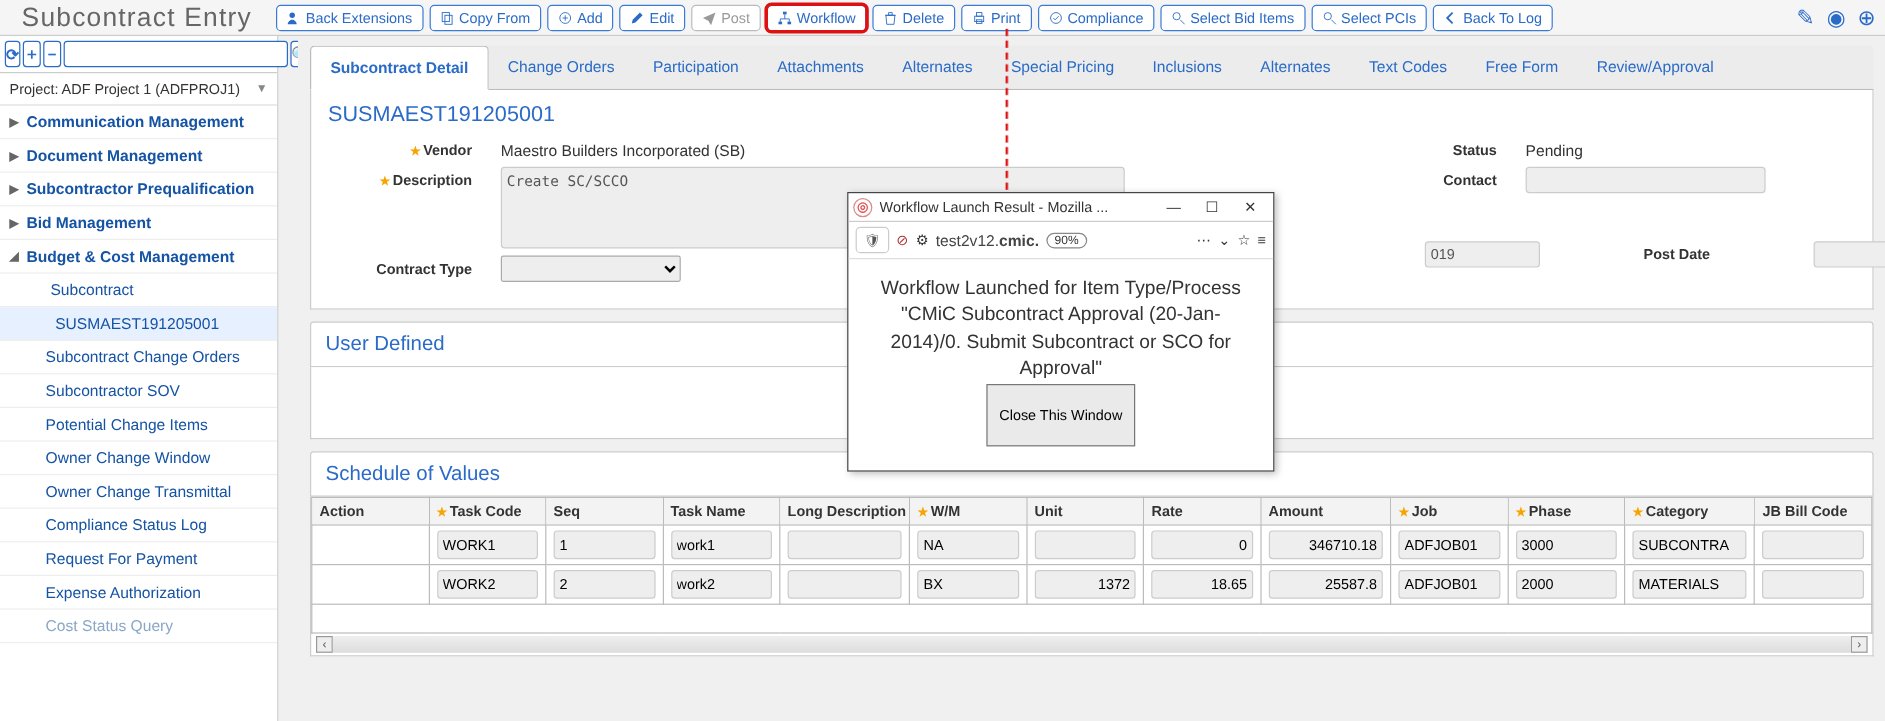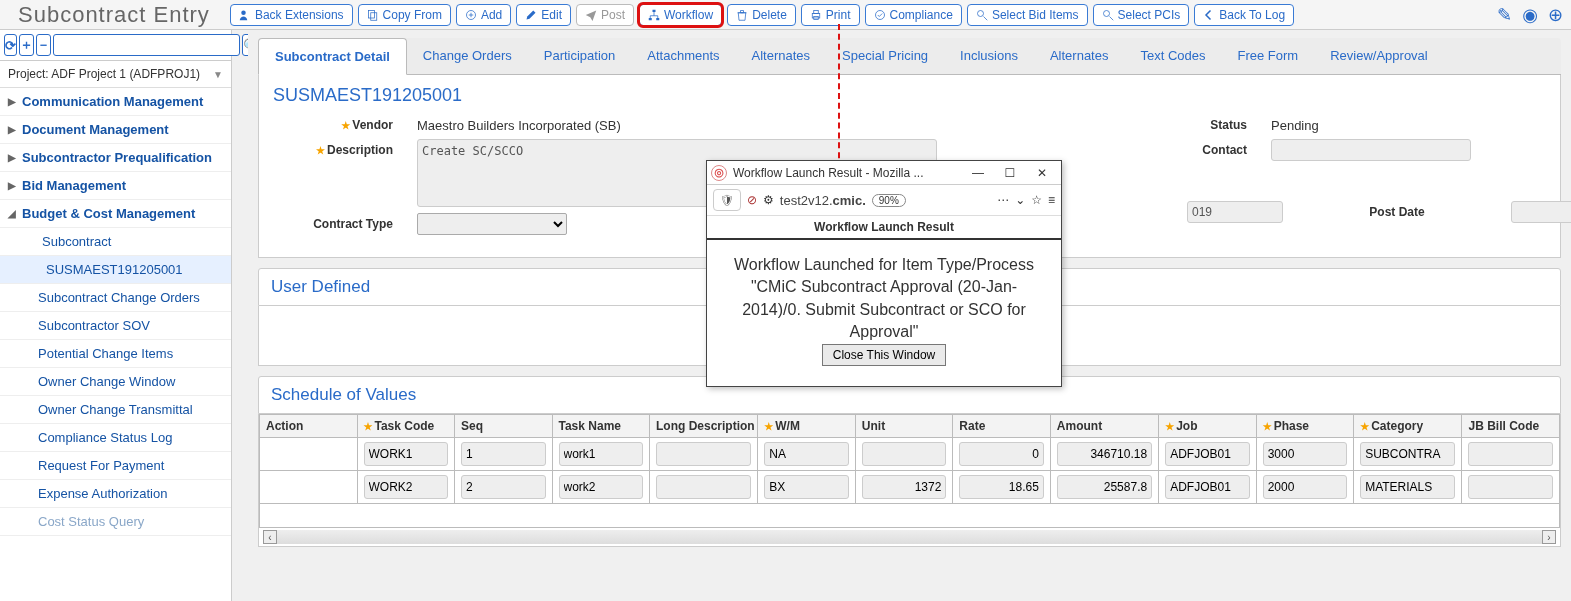--- a/index.html
+++ b/index.html
@@ -243,21 +243,21 @@
   .addr-url { flex:0 0 auto; font-size:13px; color:#444;}
   .addr-url .bold{font-weight:bold;}
   .zoom { border:1px solid #888; border-radius:9px; padding:0px 6px; font-size:10px; color:#333; }
   .popup-header2 {
     text-align:center; font-weight:bold; font-size:12px;
     padding:4px; border-bottom:2px solid #333;
   }
   .popup-body { padding:14px 18px 20px; text-align:center; }
   .popup-body .msg { font-weight:normal; font-size:16px; line-height:1.4; }
   .popup-body button {
-    padding:3px 10px; border:1px solid #777; background:#eaeaea; cursor:pointer; font-size:12px;
+    padding:18px 10px; border:1px solid #777; background:#eaeaea; cursor:pointer; font-size:12px;
   }
   .arrow-v {
     position:absolute; left:838px; top:24px; height:144px;
     border-left: 2px dashed #d11;
   }
   .arrow-head {
     position:absolute; left:832px; top:160px;
     width:0;height:0;
     border-left:6px solid transparent;
     border-right:6px solid transparent;
@@ -584,18 +584,17 @@
     <span class="addr-url">
       <span>test2v12.</span><span class="bold">cmic.</span>
     </span>
     <span class="zoom">90%</span>
     <span style="flex:1"></span>
     <span>⋯</span>
     <span>⌄</span>
     <span>☆</span>
     <span>≡</span>
   </div>
-  <div class="popup-header2">Workflow Launch Result</div>
   <div class="popup-body">
     <div class="msg">Workflow Launched for Item Type/Process "CMiC Subcontract Approval (20-Jan-2014)/0. Submit Subcontract or SCO for Approval"</div>
     <button>Close This Window</button>
   </div>
 </div>
 
 </body></html>

